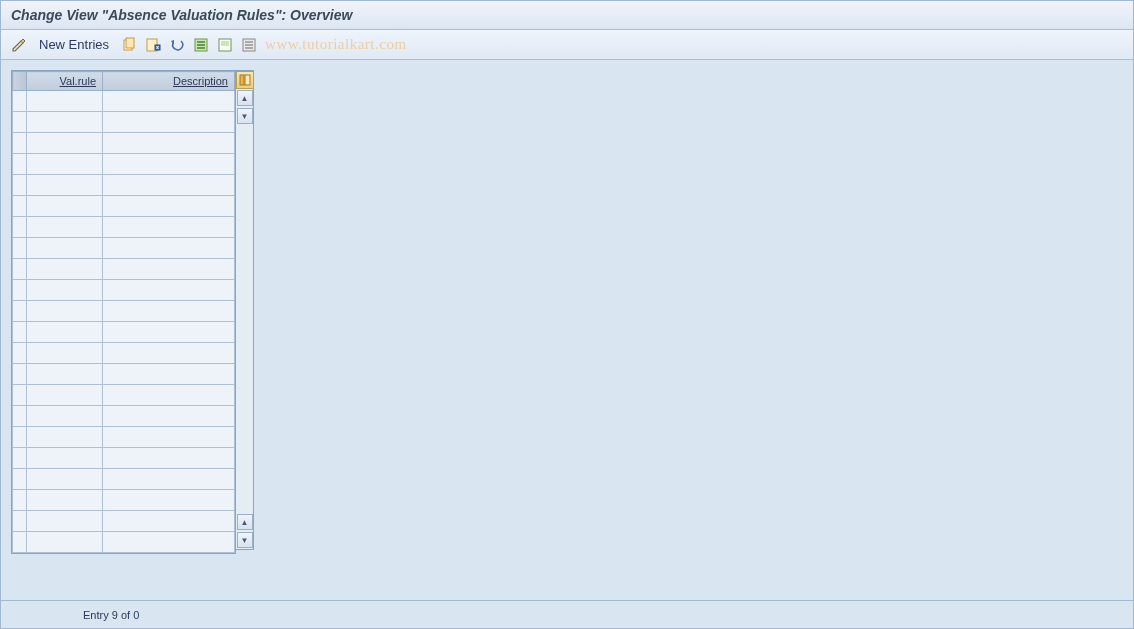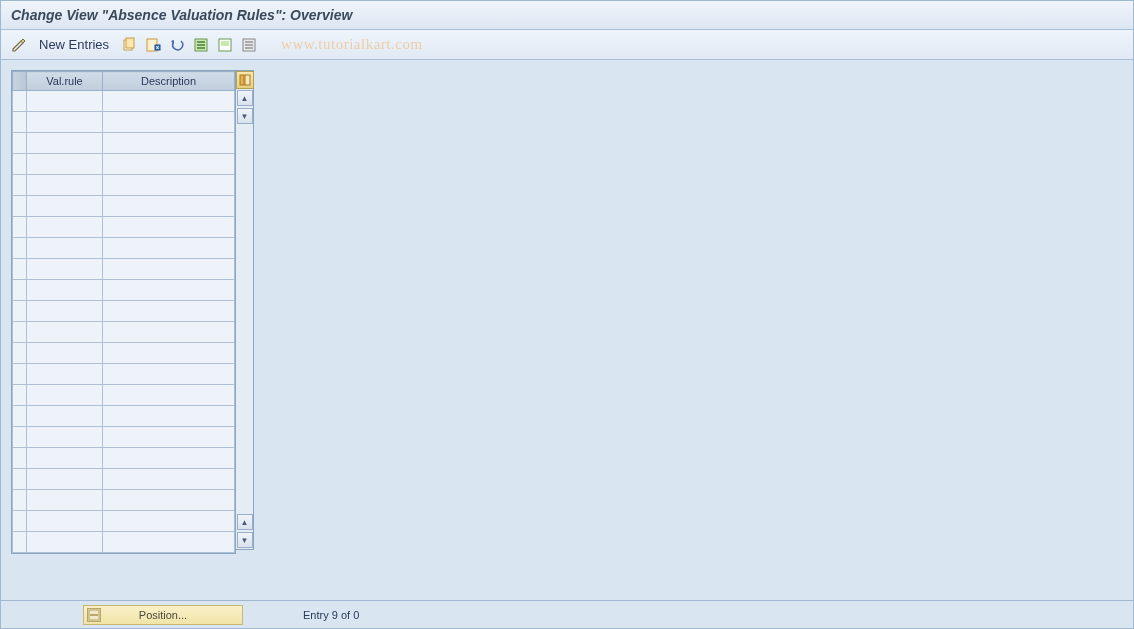--- a/index.html
+++ b/index.html
@@ -48,46 +48,47 @@
     .toolbar-text-btn {
       font-size: 13px;
       color: #2a3a5a;
       padding: 2px 6px;
       cursor: pointer;
     }
     .watermark {
       font-size: 15px;
       color: #f0c080;
       opacity: 0.7;
-      margin-left: 18px;
+      margin-left: 2px;
       font-family: Georgia, serif;
       letter-spacing: 0.5px;
     }
     .content-area {
       padding: 10px;
       display: flex;
       align-items: flex-start;
     }
     .table-container {
       border: 1px solid #8aa5c0;
       background: #fff;
       display: inline-block;
     }
     .data-table {
       border-collapse: collapse;
     }
     .data-table th {
       background: linear-gradient(to bottom, #d0dce8 0%, #c0cddc 100%);
       border: 1px solid #9ab0c8;
       padding: 3px 6px;
-      text-align: center;
+      text-align: right;
       font-weight: normal;
       font-size: 11px;
       color: #2a3a5a;
       height: 18px;
+      text-decoration: underline;
     }
     .row-selector-header {
       width: 14px;
       background: linear-gradient(to right, #c8d4e2 0%, #b8c6d6 100%) !important;
     }
     .col-valrule {
       width: 76px;
     }
     .col-desc {
       width: 132px;
@@ -372,23 +373,14 @@
     </span>
     <span class="scroll-btn">▲</span>
     <span class="scroll-btn">▼</span>
     <div class="scroll-track"></div>
     <span class="scroll-btn">▲</span>
     <span class="scroll-btn">▼</span>
   </div>
 </div>
 
 <div class="bottom-bar">
-  <div class="position-btn">
-    <span class="position-btn-icon">
-      <svg width="12" height="12" viewBox="0 0 12 12">
-        <rect x="1" y="1" width="10" height="10" fill="#f0e8c8" stroke="#b8a868"></rect>
-        <rect x="2" y="5" width="8" height="2" fill="#b8a868"></rect>
-      </svg>
-    </span>
-    <span>Position...</span>
-  </div>
   <span class="entry-text">Entry 9 of 0</span>
 </div>
 
 </body></html>

